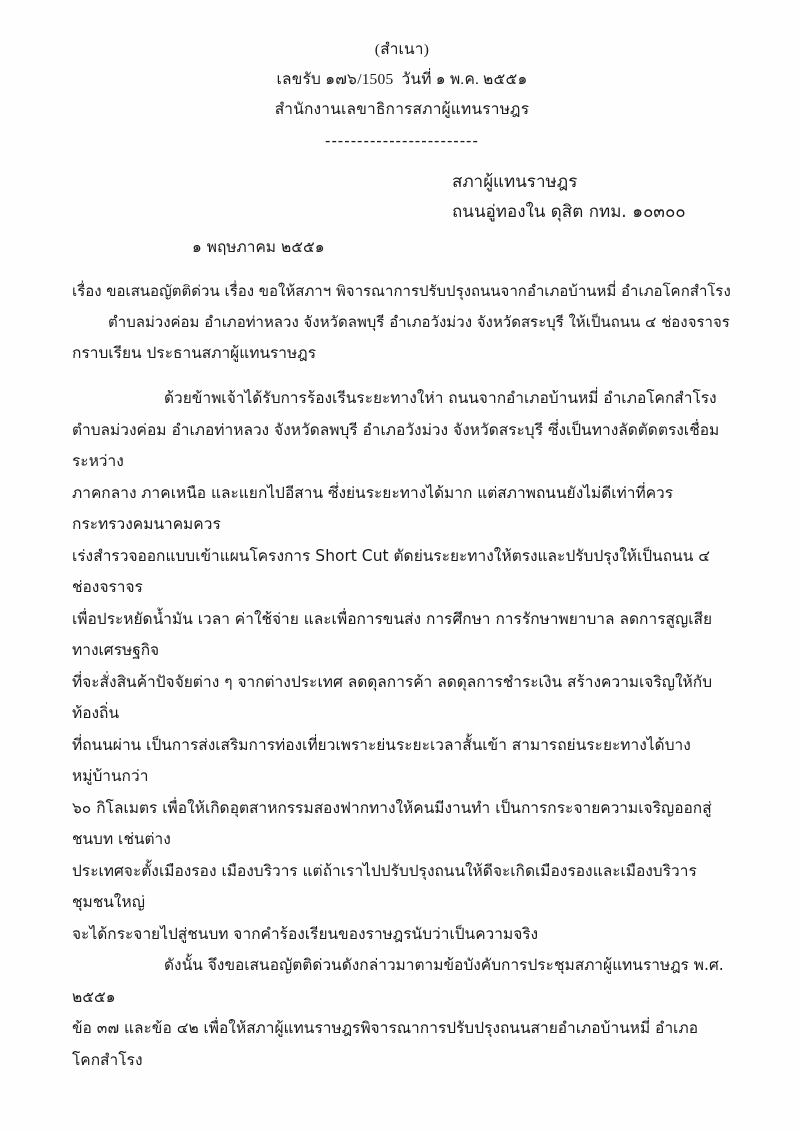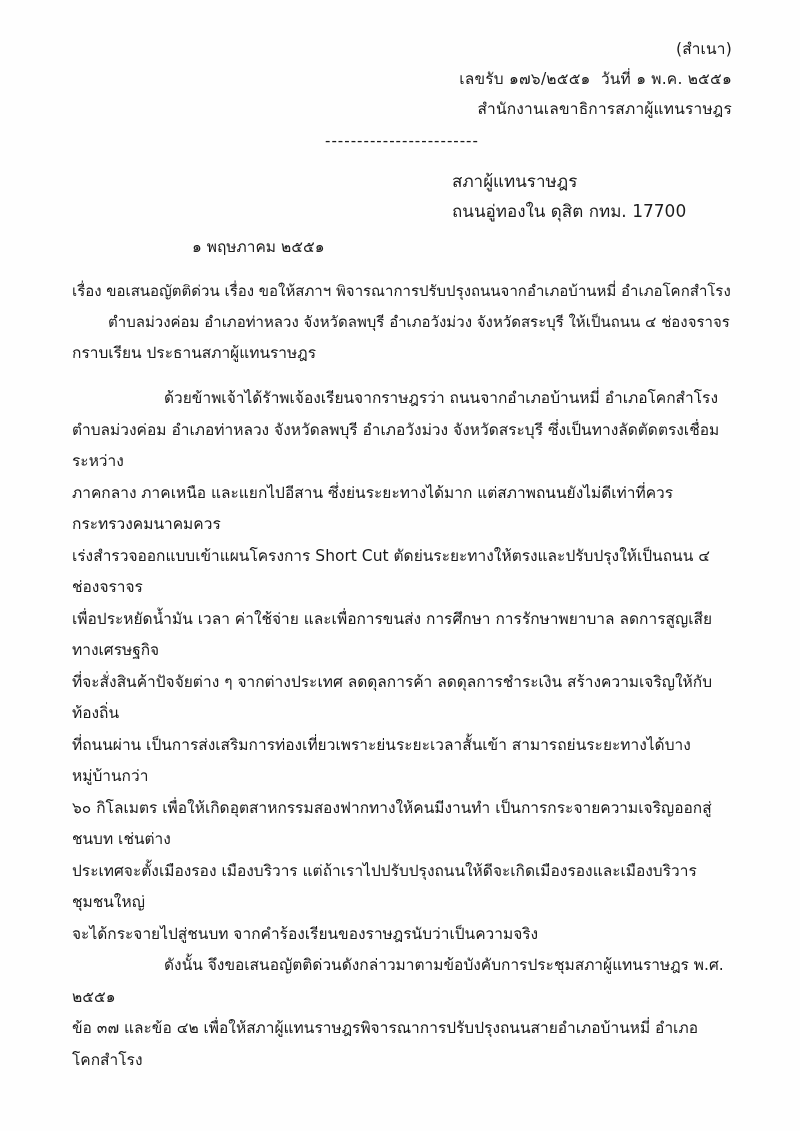--- a/index.html
+++ b/index.html
@@ -30,21 +30,21 @@
     width: 800px;
     height: 1131px;
     background: #fefefe;
   }
   .content {
     position: absolute;
     left: 72px;
     top: 34px;
     width: 660px;
   }
-  .center { text-align: right; }
+  .center { text-align: center; font-family: Liberation Serif, serif; }
   .line {
     font-size: 15.5px;
     line-height: 30px;
     letter-spacing: 0.2px;
     white-space: pre-wrap;
   }
   .small-gap { height: 6px; }
   .gap { height: 14px; }
   .dashes {
     text-align: center;
@@ -86,48 +86,48 @@
   }
 </style>
 </head>
 <body>
 
 <div class="page">
   <div class="sheet">
     <div class="content">
 
       <div class="line center">(สำเนา)</div>
-      <div class="line center">เลขรับ ๑๗๖/๒๕๕๑  วันที่ ๑ พ.ค. ๒๕๕๑</div>
+      <div class="line center">เลขรับ ๑๗๖/1505  วันที่ ๑ พ.ค. ๒๕๕๑</div>
       <div class="line center">สำนักงานเลขาธิการสภาผู้แทนราษฎร</div>
 
       <div class="small-gap"></div>
       <div class="dashes">------------------------</div>
       <div class="gap"></div>
 
       <div class="addr-block">
         <div>สภาผู้แทนราษฎร</div>
-        <div>ถนนอู่ทองใน ดุสิต กทม. 17700</div>
+        <div>ถนนอู่ทองใน ดุสิต กทม. ๑๐๓๐๐</div>
       </div>
 
       <div class="small-gap"></div>
       <div class="date-line">๑ พฤษภาคม ๒๕๕๑</div>
 
       <div class="gap"></div>
 
       <div class="subject">
         <span>เรื่อง  ขอเสนอญัตติด่วน  เรื่อง  ขอให้สภาฯ พิจารณาการปรับปรุงถนนจากอำเภอบ้านหมี่ อำเภอโคกสำโรง</span>
         <span class="cont">ตำบลม่วงค่อม อำเภอท่าหลวง จังหวัดลพบุรี อำเภอวังม่วง จังหวัดสระบุรี ให้เป็นถนน ๔ ช่องจราจร</span>
       </div>
 
       <div class="salutation">กราบเรียน  ประธานสภาผู้แทนราษฎร</div>
 
       <div class="gap"></div>
 
       <div class="para">
-        <span class="indent"></span><span>ด้วยข้าพเจ้าได้รัาพเจ้องเรียนจากราษฎรว่า ถนนจากอำเภอบ้านหมี่ อำเภอโคกสำโรง</span><br>
+        <span class="indent"></span><span>ด้วยข้าพเจ้าได้รับการร้องเรีนระยะทางให่า ถนนจากอำเภอบ้านหมี่ อำเภอโคกสำโรง</span><br>
         <span>ตำบลม่วงค่อม อำเภอท่าหลวง จังหวัดลพบุรี อำเภอวังม่วง จังหวัดสระบุรี ซึ่งเป็นทางลัดตัดตรงเชื่อมระหว่าง</span><br>
         <span>ภาคกลาง ภาคเหนือ และแยกไปอีสาน ซึ่งย่นระยะทางได้มาก แต่สภาพถนนยังไม่ดีเท่าที่ควร กระทรวงคมนาคมควร</span><br>
         <span>เร่งสำรวจออกแบบเข้าแผนโครงการ Short Cut ตัดย่นระยะทางให้ตรงและปรับปรุงให้เป็นถนน ๔ ช่องจราจร</span><br>
         <span>เพื่อประหยัดน้ำมัน เวลา ค่าใช้จ่าย และเพื่อการขนส่ง การศึกษา การรักษาพยาบาล ลดการสูญเสียทางเศรษฐกิจ</span><br>
         <span>ที่จะสั่งสินค้าปัจจัยต่าง ๆ จากต่างประเทศ ลดดุลการค้า ลดดุลการชำระเงิน สร้างความเจริญให้กับท้องถิ่น</span><br>
         <span>ที่ถนนผ่าน เป็นการส่งเสริมการท่องเที่ยวเพราะย่นระยะเวลาสั้นเข้า สามารถย่นระยะทางได้บางหมู่บ้านกว่า</span><br>
         <span>๖๐ กิโลเมตร เพื่อให้เกิดอุตสาหกรรมสองฟากทางให้คนมีงานทำ เป็นการกระจายความเจริญออกสู่ชนบท เช่นต่าง</span><br>
         <span>ประเทศจะตั้งเมืองรอง เมืองบริวาร แต่ถ้าเราไปปรับปรุงถนนให้ดีจะเกิดเมืองรองและเมืองบริวาร ชุมชนใหญ่</span><br>
         <span>จะได้กระจายไปสู่ชนบท จากคำร้องเรียนของราษฎรนับว่าเป็นความจริง</span>
       </div>

